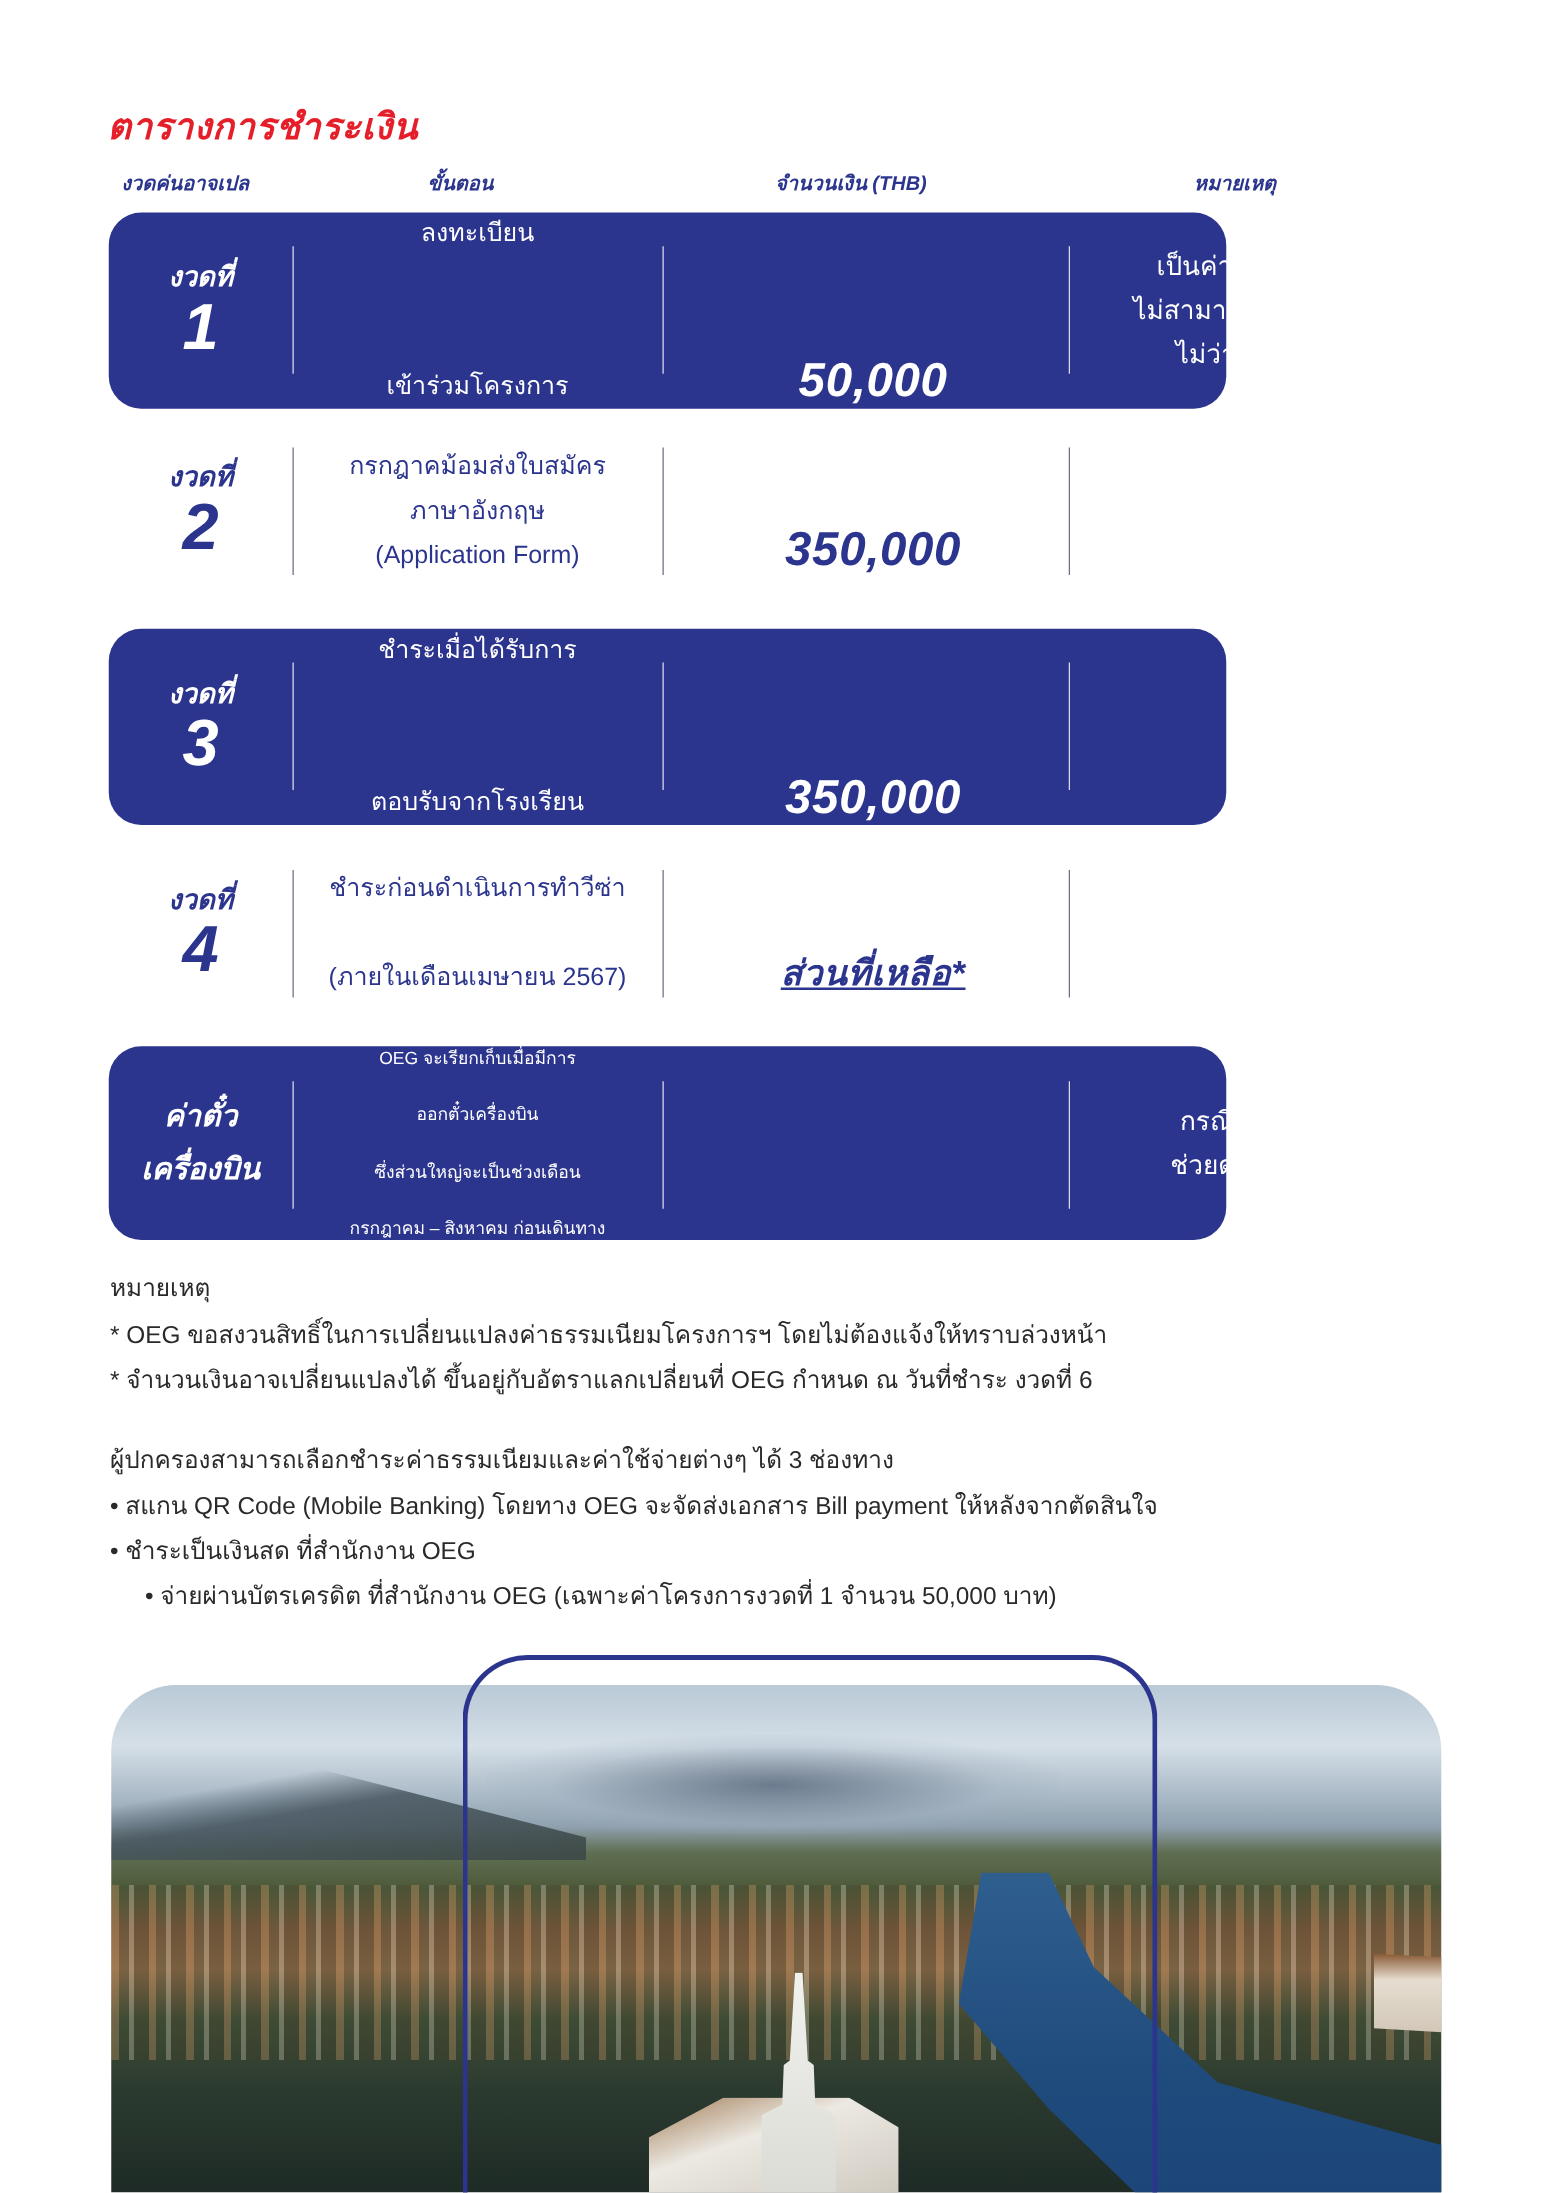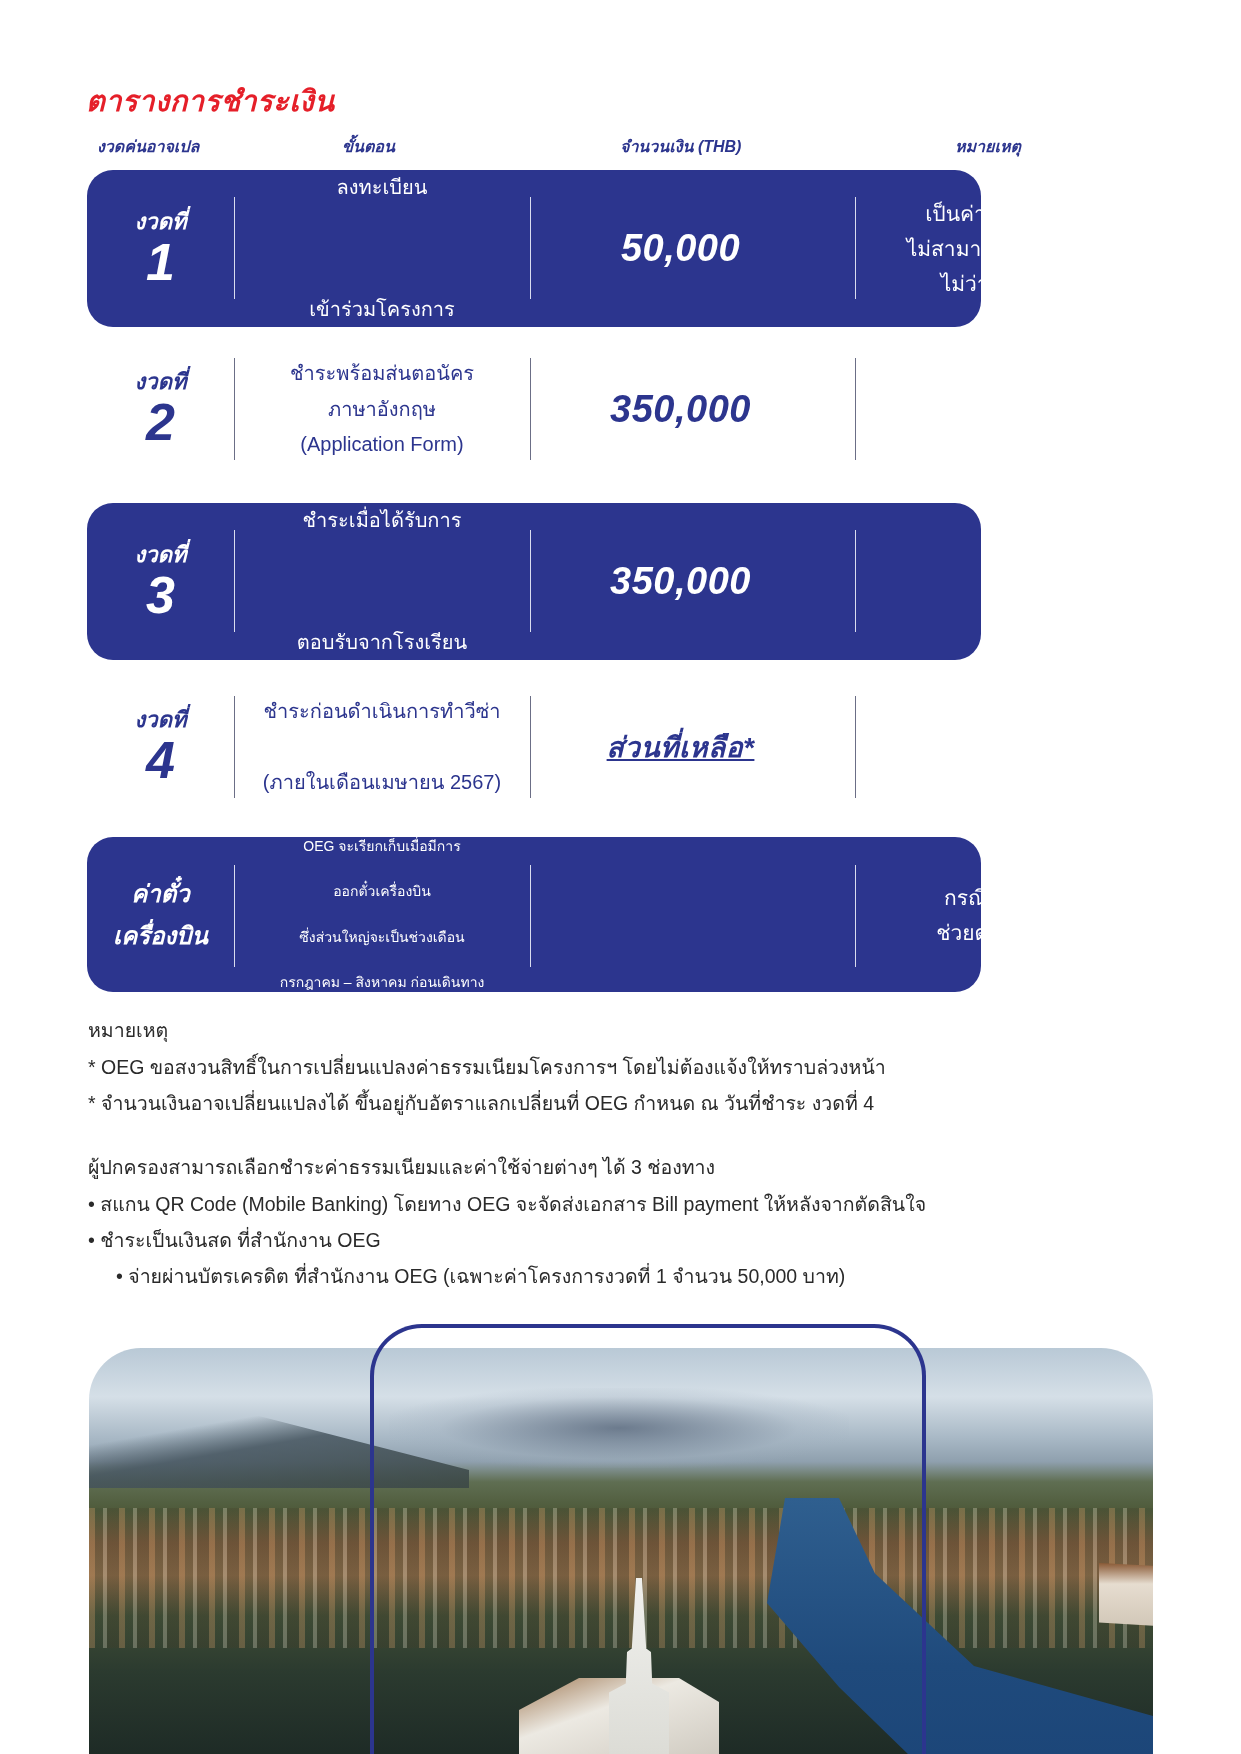--- a/index.html
+++ b/index.html
@@ -20,21 +20,21 @@
   }
   .row.filled { background: #2c358e; border-radius: 26px; color: #ffffff; }
   .row.plain { color: #2c358e; }
 
   .cell {
     position: absolute; top: 0; bottom: 0;
     display: flex; flex-direction: column; align-items: center; justify-content: center; text-align: center;
   }
   .c1 { left: 0; width: 147px; }
   .c2 { left: 147px; width: 296px; justify-content: space-between; }
-  .c3 { left: 431px; width: 325px; }
+  .c3 { left: 449px; width: 325px; justify-content: flex-end; }
   .c4 { left: 768px; width: 298px; }
 
   .divider { position: absolute; width: 1px; }
   .row.filled .divider { background: #d9dcef; }
   .row.plain .divider { background: #6b6e86; }
 
   .inst-label { font-size: 22px; font-weight: bold; font-style: italic; line-height: 26px; }
   .inst-num { font-size: 52px; font-weight: bold; font-style: italic; line-height: 54px; }
   .step-text { font-size: 20px; line-height: 35px; }
   .step-text.small { font-size: 14px; line-height: 19px; }
@@ -126,21 +126,21 @@
   </div>
 </div>
 
 <div class="row plain" style="top:356px; height:106px;">
   <div class="cell c1">
     <div class="inst-label">งวดที่</div>
     <div class="inst-num">2</div>
   </div>
   <div class="divider" style="left:147px; top:2px; height:102px;"></div>
   <div class="cell c2">
-    <div class="step-text">ชำระพร้อมส่นตอนัคร</div>
+    <div class="step-text">กรกฎาคม้อมส่งใบสมัคร</div>
     <div class="step-text">ภาษาอังกฤษ</div>
     <div class="step-text">(Application Form)</div>
   </div>
   <div class="divider" style="left:443px; top:2px; height:102px;"></div>
   <div class="cell c3">
     <div class="amount">350,000</div>
   </div>
   <div class="divider" style="left:768px; top:2px; height:102px;"></div>
   <div class="cell c4"></div>
 </div>
@@ -197,21 +197,21 @@
   <div class="divider" style="left:768px; top:28px; height:102px;"></div>
   <div class="cell c4">
     <div class="remark">กรณีให้ OEG</div>
     <div class="remark">ช่วยดำเนินการ</div>
   </div>
 </div>
 
 <div class="notes" style="top:1015px;">
   <div class="line" style="top:0;">หมายเหตุ</div>
   <div class="line" style="top:37px;">* OEG ขอสงวนสิทธิ์ในการเปลี่ยนแปลงค่าธรรมเนียมโครงการฯ โดยไม่ต้องแจ้งให้ทราบล่วงหน้า</div>
-  <div class="line" style="top:73px;">* จำนวนเงินอาจเปลี่ยนแปลงได้ ขึ้นอยู่กับอัตราแลกเปลี่ยนที่ OEG  กำหนด ณ วันที่ชำระ งวดที่ 4</div>
+  <div class="line" style="top:73px;">* จำนวนเงินอาจเปลี่ยนแปลงได้ ขึ้นอยู่กับอัตราแลกเปลี่ยนที่ OEG  กำหนด ณ วันที่ชำระ งวดที่ 6</div>
 </div>
 
 <div class="notes" style="top:1152px;">
   <div class="line" style="top:0;">ผู้ปกครองสามารถเลือกชำระค่าธรรมเนียมและค่าใช้จ่ายต่างๆ ได้ 3 ช่องทาง</div>
   <div class="line" style="top:37px;">• สแกน QR Code (Mobile Banking) โดยทาง OEG จะจัดส่งเอกสาร Bill payment ให้หลังจากตัดสินใจ</div>
   <div class="line" style="top:73px;">• ชำระเป็นเงินสด ที่สำนักงาน OEG</div>
   <div class="line" style="top:109px;margin-left:28px;">• จ่ายผ่านบัตรเครดิต ที่สำนักงาน OEG (เฉพาะค่าโครงการงวดที่ 1 จำนวน 50,000 บาท)</div>
 </div>
 
 <div class="photo-wrap">

